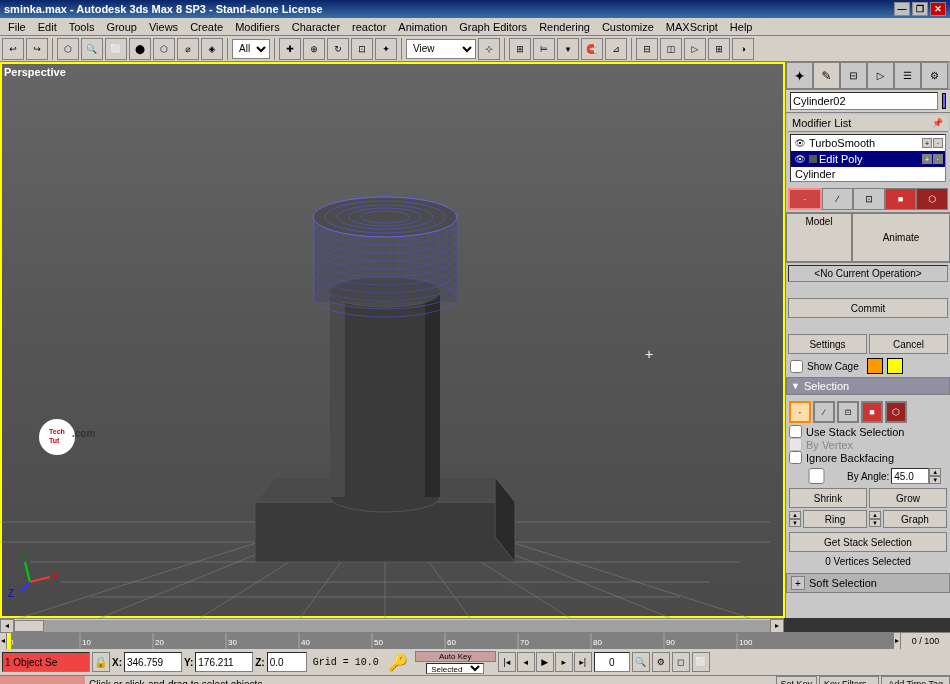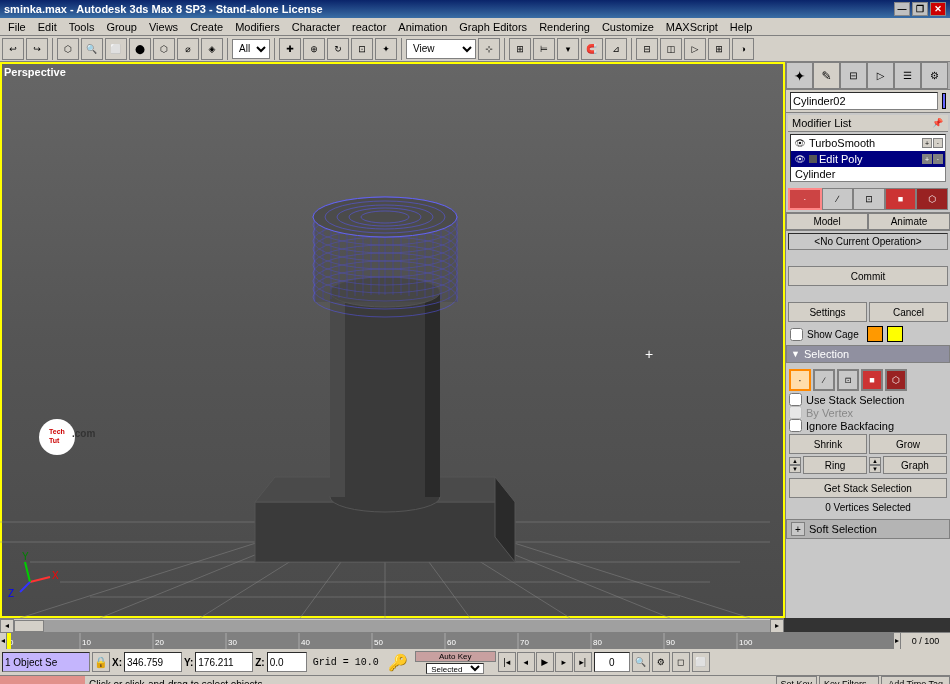--- a/index.html
+++ b/index.html
@@ -444,21 +444,21 @@
     <div id="mod-subtabs" style="display:flex; background:#c8c8c8; border-bottom:1px solid #808080; padding:2px;">
       <div class="mod-subtab" style="width:24px;height:22px;background:#cc4444;border:2px solid #ff8888;font-size:8px;color:white;">·</div>
       <div class="mod-subtab" style="width:24px;height:22px;">∕</div>
       <div class="mod-subtab" style="width:24px;height:22px;">⊡</div>
       <div class="mod-subtab" style="width:24px;height:22px;background:#cc3333;color:white;">■</div>
       <div class="mod-subtab" style="width:24px;height:22px;background:#992222;color:white;">⬡</div>
     </div>
 
     <div style="display:flex; background:#c8c8c8; border-bottom:1px solid #808080; font-size:10px;">
       <span style="flex:1;text-align:center;padding:2px;background:#d4d0c8;border:1px solid #808080;cursor:pointer;">Model</span>
-      <span style="flex:1;text-align:center;padding:2px;background:#d4d0c8;border:1px solid #808080;cursor:pointer;">Animate</span>
+      <span style="flex:1;text-align:center;padding:18px;background:#d4d0c8;border:1px solid #808080;cursor:pointer;">Animate</span>
     </div>
 
     <div class="no-op-label">&lt;No Current Operation&gt;</div>
 
     <div class="btn-row" style="padding:12px 2px;">
       <div class="panel-btn">Commit</div>
     </div>
 
     <div class="btn-row" style="padding:0 2px;">
       <div class="panel-btn">Settings</div>
@@ -495,20 +495,31 @@
       <div class="checkbox-row">
         <input type="checkbox" disabled="" style="">
         <span style="color:#888;">By Vertex</span>
       </div>
       <div class="checkbox-row">
         <input type="checkbox" style="">
         <span>Ignore Backfacing</span>
       </div>
 
       
+      <div class="num-field">
+        <input type="checkbox" style="margin-right: 3px;">
+        <span>By Angle:</span>
+        <input type="text" class="coord-input" style="width: 38px; height: 16px; margin-left: 2px;" value="45.0">
+        <div class="num-field">
+          <div class="spin">
+            <div class="spin-btn">▲</div>
+            <div class="spin-btn">▼</div>
+          </div>
+        </div>
+      </div>
 
       
       <div class="shrink-grow-row">
         <div class="panel-btn">Shrink</div>
         <div class="panel-btn">Grow</div>
       </div>
 
       
       <div class="ring-loop-row">
         <div class="rl-spin">
@@ -578,21 +589,21 @@
     <div style="position:absolute;top:0;left:0;width:4px;height:16px;background:#ffff00;cursor:pointer;"></div>
   </div>
   <div style="width:7px;height:16px;background:#d4d0c8;border-left:1px solid #808080;display:flex;align-items:center;justify-content:center;font-size:8px;cursor:pointer;">▸</div>
   <div style="width:50px;height:16px;background:#d4d0c8;border-left:1px solid #808080;display:flex;align-items:center;justify-content:center;font-size:9px;">0 / 100</div>
 </div>
 
 <div id="status-bar" style="height:44px;background:#d4d0c8;border-top:1px solid #808080;display:flex;flex-direction:column;">
 
   <div style="display:flex;align-items:center;height:26px;gap:2px;padding:2px 2px;">
 
-    <div style="width:88px;height:20px;background:#c4b5fd;border:1px inset #808080;font-size:10px;display:flex;align-items:center;padding:0 2px;">1 Object Se</div>
+    <div style="width:88px;height:20px;background:#ef4444;border:1px inset #808080;font-size:10px;display:flex;align-items:center;padding:0 2px;">1 Object Se</div>
 
     <div style="width:18px;height:20px;border:1px solid #808080;background:#d4d0c8;display:flex;align-items:center;justify-content:center;cursor:pointer;font-size:11px;">🔒</div>
 
     <span style="font-size:10px;font-weight:bold;">X:</span>
     <input type="text" style="width: 58px; height: 20px; font-size: 10px; background: white; border: 1px inset rgb(128, 128, 128); padding: 0px 2px;" value="346.759">
     <span style="font-size:10px;font-weight:bold;">Y:</span>
     <input type="text" style="width: 58px; height: 20px; font-size: 10px; background: white; border: 1px inset rgb(128, 128, 128); padding: 0px 2px;" value="176.211">
     <span style="font-size:10px;font-weight:bold;">Z:</span>
     <input type="text" style="width: 40px; height: 20px; font-size: 10px; background: white; border: 1px inset rgb(128, 128, 128); padding: 0px 2px;" value="0.0">
 

